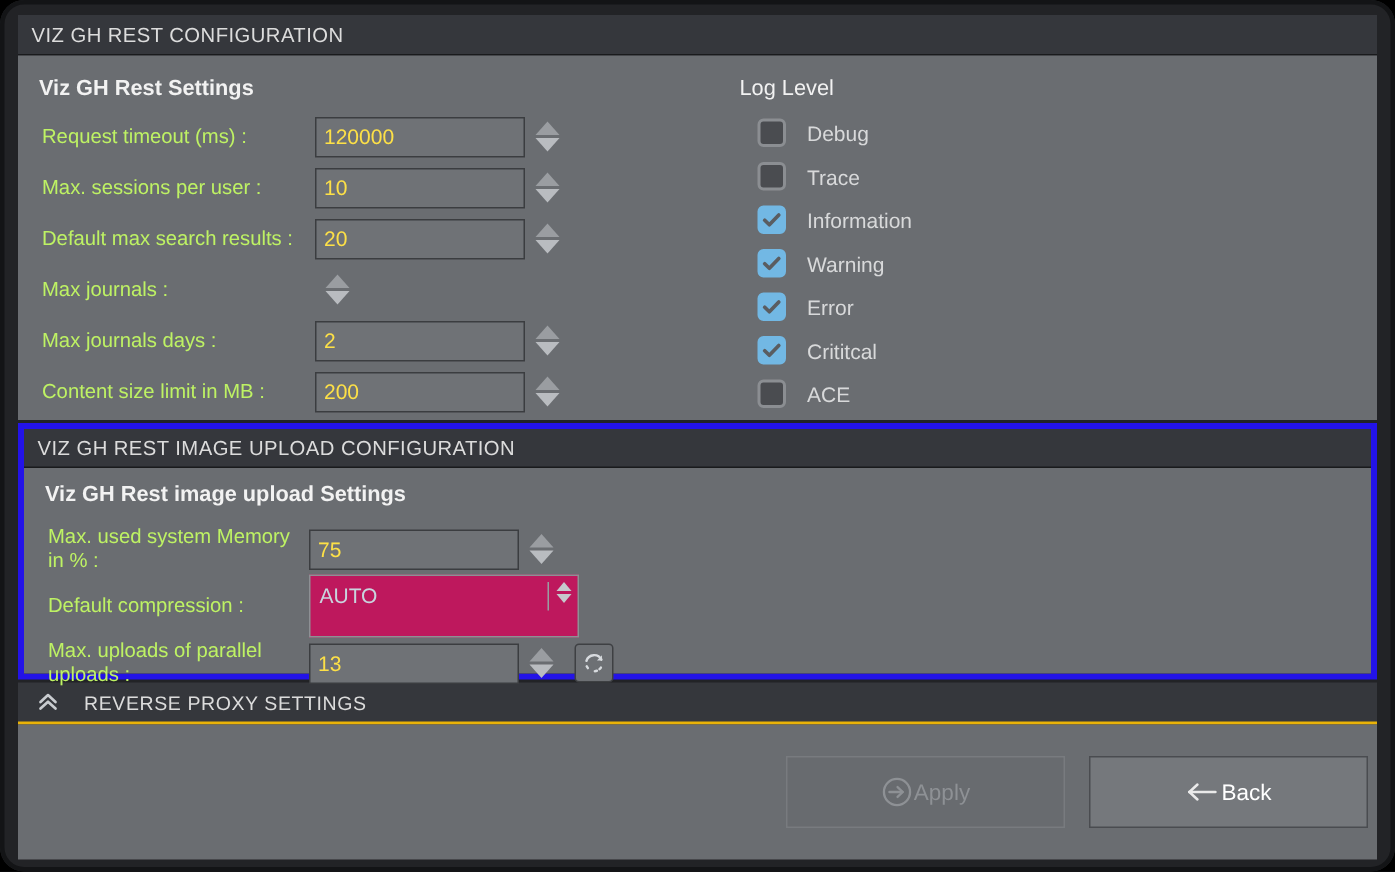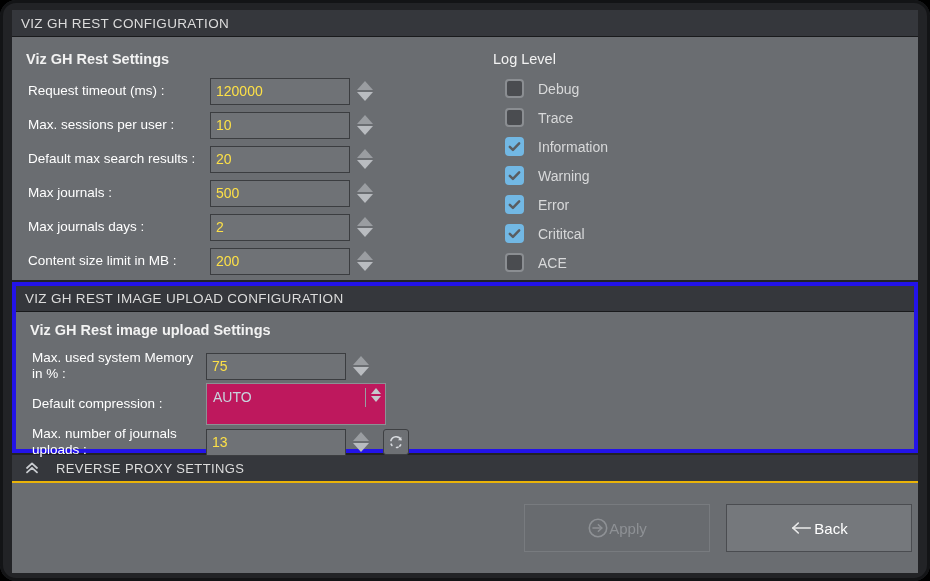--- a/index.html
+++ b/index.html
@@ -79,21 +79,21 @@
 
   
   .form-row {
     display: flex;
     align-items: center;
     height: 34px;
   }
   .form-row.tall { height: 42px; align-items: center; }
 
   .field-label {
-    color: #ffffff;
+    color: #bef264;
     font-size: 13.5px;
     padding-left: 8px;
     width: 190px;
     line-height: 16px;
   }
   .field-label.wrap { width: 182px; }
 
   .text-input {
     width: 140px;
     height: 27px;
@@ -288,21 +288,20 @@
             <span class="field-label">Default max search results :</span>
             <input class="text-input" type="text" value="20" style="">
             <span class="spinner">
               <span class="spin-up"></span>
               <span class="spin-dn"></span>
             </span>
           </div>
 
           <div class="form-row">
             <span class="field-label">Max journals :</span>
-            <input class="text-input" type="text" value="500" style="">
             <span class="spinner">
               <span class="spin-up"></span>
               <span class="spin-dn"></span>
             </span>
           </div>
 
           <div class="form-row">
             <span class="field-label">Max journals days :</span>
             <input class="text-input" type="text" value="2" style="">
             <span class="spinner">
@@ -401,21 +400,21 @@
               <span>AUTO</span>
               <span class="dd-sep"></span>
               <span class="dd-arrows">
                 <span class="dd-up"></span>
                 <span class="dd-dn"></span>
               </span>
             </div>
           </div>
 
           <div class="form-row tall">
-            <span class="field-label wrap">Max. number of journals uploads :</span>
+            <span class="field-label wrap">Max. uploads of parallel uploads :</span>
             <input class="text-input" type="text" value="13" style="">
             <span class="spinner">
               <span class="spin-up"></span>
               <span class="spin-dn"></span>
             </span>
             <span class="reset-btn">
               <svg width="18" height="18" viewBox="0 0 20 20">
                 <path d="M15.5 7.5 A6 6 0 0 0 4.4 8.4" stroke="#d7dade" stroke-width="1.8" fill="none" stroke-linecap="round"></path>
                 <path d="M4.6 12.4 A6 6 0 0 0 7 15.1" stroke="#d7dade" stroke-width="1.8" fill="none" stroke-linecap="round" stroke-dasharray="1.6 2.2"></path>
                 <path d="M10.6 16.1 A6 6 0 0 0 15.2 13.2" stroke="#d7dade" stroke-width="1.8" fill="none" stroke-linecap="round" stroke-dasharray="1.6 2.2"></path>

